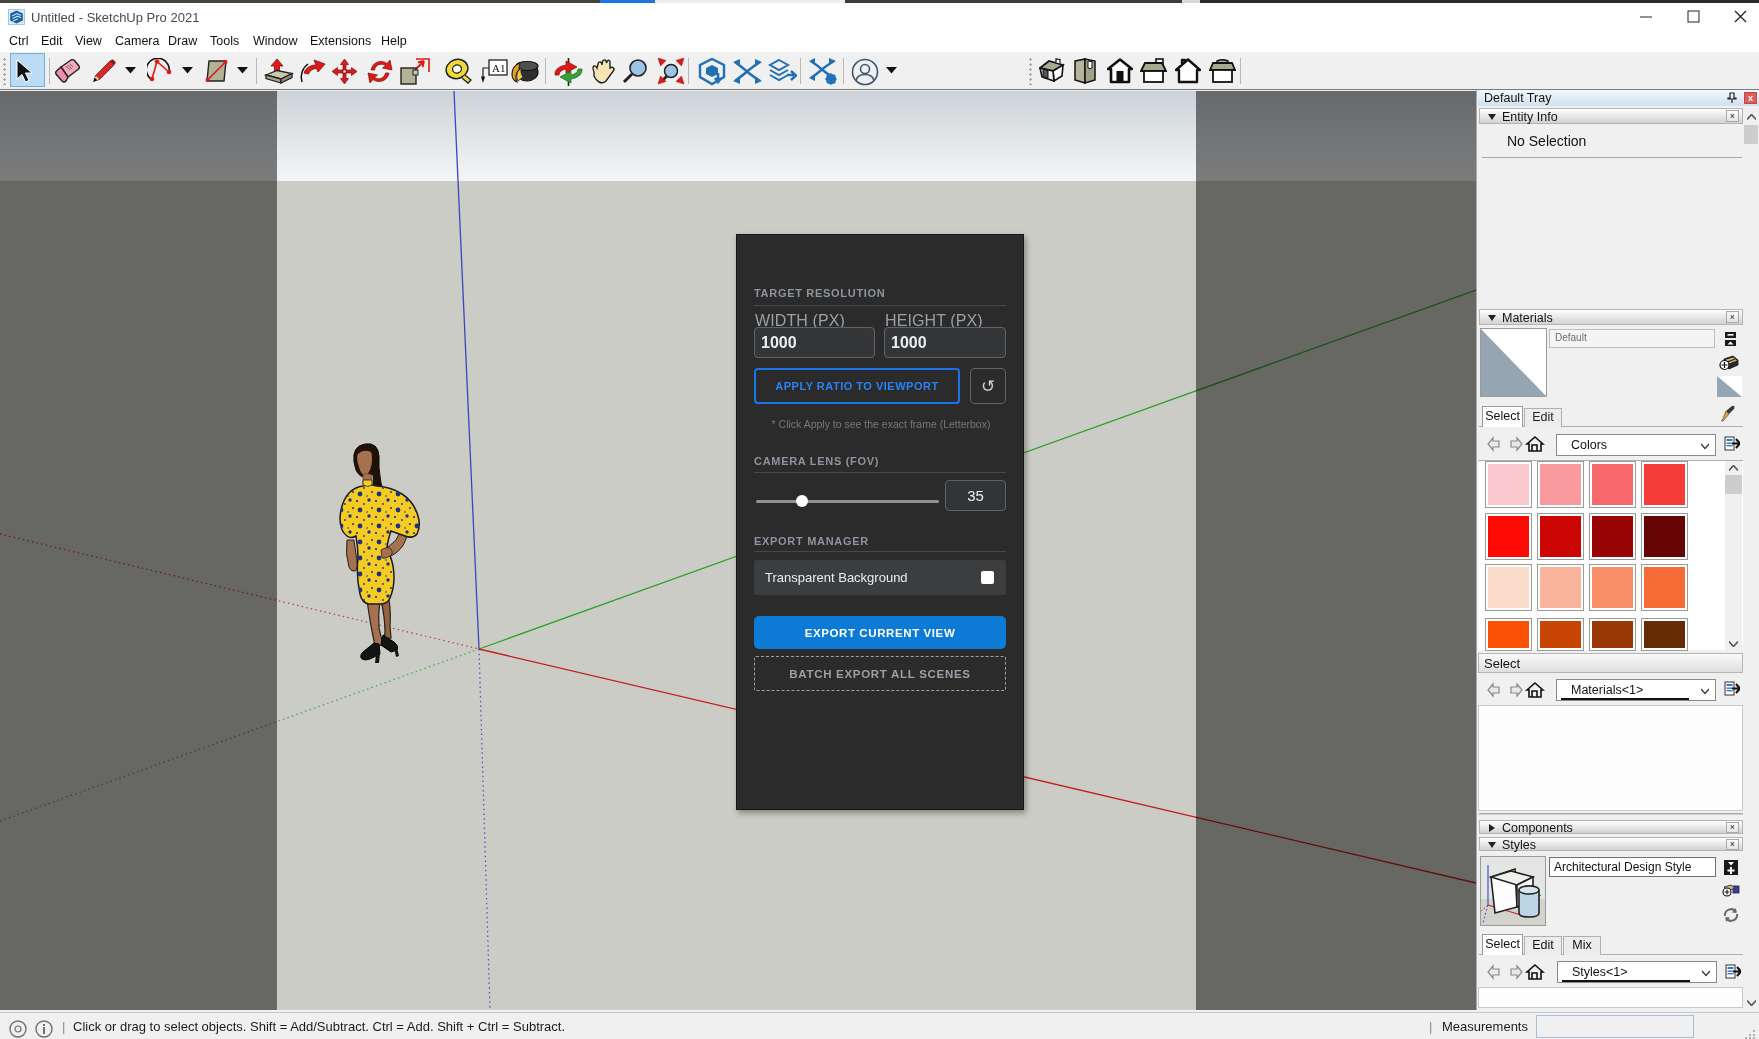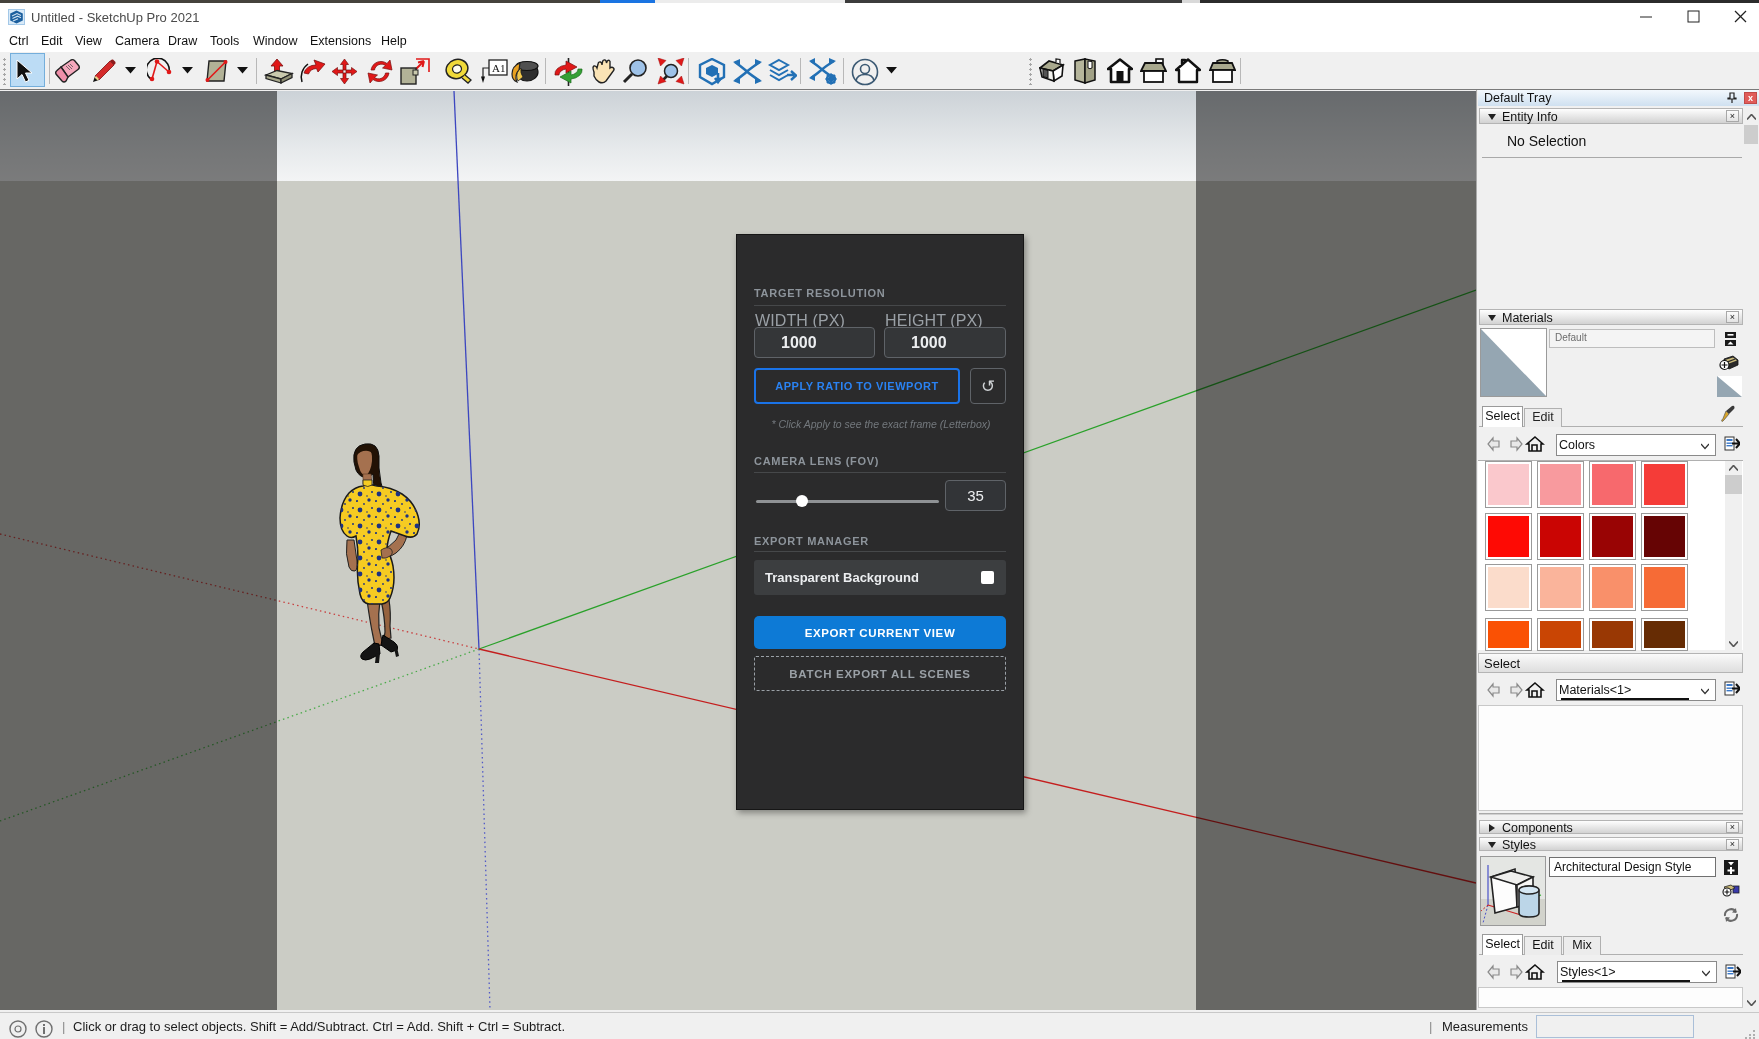--- a/index.html
+++ b/index.html
@@ -31,42 +31,42 @@
 #dimL { left:0; top:0; width:277px; height:919px; background:rgba(0,0,0,0.495); }
 #dimR { left:1196px; top:0; width:280px; height:919px; background:rgba(0,0,0,0.495); }
 
 #dialog { left:736px; top:143px; width:288px; height:576px; background:#2b2b2c; border:1px solid #161616; box-shadow:2px 3px 6px rgba(0,0,0,0.35); font-family:"Liberation Sans", sans-serif; }
 #dlg-title { left:0; top:0; width:286px; height:29px; background:#ffffff; }
 #dlg-logo { left:9px; top:7px; width:17px; height:16px; background:#d9eaf8; border:1px solid #a3c8e8; }
 #dlg-title-text { left:32px; top:8px; font-size:12px; color:#0d0d0d; letter-spacing:0.1px; }
 .dlg-h { position:absolute; left:17px; font-size:11px; font-weight:bold; color:#8d949b; letter-spacing:0.7px; }
 .dlg-rule { position:absolute; left:17px; width:252px; height:1px; background:#46484a; }
 .dlg-lbl { position:absolute; font-size:16px; color:#9aa0a6; letter-spacing:0.1px;text-align:center; }
-.dlg-input { position:absolute; height:31px; background:#343638; border:1px solid #5f6368; border-radius:4px; color:#eceef0; font-size:16px; font-weight:bold; padding-left:26px; display:flex; align-items:center; }
+.dlg-input { position:absolute; height:31px; background:#343638; border:1px solid #5f6368; border-radius:4px; color:#eceef0; font-size:16px; font-weight:bold; padding-left:6px; display:flex; align-items:center; }
 #apply-btn { position:absolute; left:17px; top:133px; width:206px; height:36px; border:2px solid #1a73e8; border-radius:4px; color:#2a82f2; font-size:11px; font-weight:bold; letter-spacing:0.5px; white-space:nowrap; display:flex; align-items:center; justify-content:center; }
 #refresh-btn { position:absolute; left:233px; top:133px; width:36px; height:36px; border:1px solid #5f6368; border-radius:4px; color:#cfd2d5; font-size:17px; display:flex; align-items:center; justify-content:center; }
-#dlg-hint { position:absolute; left:0; top:183px; width:288px; text-align:center; font-size:10.5px; color:#73787d;font-style:italic; }
+#dlg-hint { position:absolute; left:0; top:183px; width:288px; text-align:center; font-size:10.5px; color:#73787d; }
 #slider-track { position:absolute; left:19px; top:265px; width:183px; height:3px; border-radius:2px; background:#8f9295; }
 #slider-thumb { position:absolute; left:59px; top:260px; width:12px; height:12px; border-radius:50%; background:#ffffff; }
 #fov-box { position:absolute; left:208px; top:245px; width:61px; height:31px; background:#323437; border:1px solid #5f6368; border-radius:4px; color:#eceef0; font-size:15px; display:flex; align-items:center; justify-content:center; }
-#trans-row { position:absolute; left:17px; top:325px; width:252px; height:35px; background:#3c3e40; border-radius:3px;font-weight:bold; }
+#trans-row { position:absolute; left:17px; top:325px; width:252px; height:35px; background:#3c3e40; border-radius:3px; }
 #trans-row span { position:absolute; left:11px; top:10px; font-size:13px; color:#eceef0; }
 #trans-chk { position:absolute; left:227px; top:11px; width:13px; height:13px; background:#ffffff; border-radius:2px; }
 #export-btn { position:absolute; left:17px; top:381px; width:252px; height:33px; background:#0d7ad6; border-radius:5px; color:#ffffff; font-size:11.5px; font-weight:bold; letter-spacing:0.6px; white-space:nowrap; display:flex; align-items:center; justify-content:center; }
 #batch-btn { position:absolute; left:17px; top:421px; width:252px; height:35px; border:1px dashed #9aa0a6; border-radius:2px; color:#9aa0a6; font-size:11.5px; font-weight:bold; letter-spacing:0.7px; white-space:nowrap; display:flex; align-items:center; justify-content:center; }
 
 #tray { left:1476px; top:90px; width:283px; height:920px; background:#f0f0f0; border-left:1px solid #aaaaaa; }
 #tray-hdr { left:1px; top:0; width:282px; height:16px; background:linear-gradient(#f3f8fd, #cfe0f0); font-size:12.5px; color:#111; }
 .panel-hdr { position:absolute; left:2px; width:264px; height:16px; background:linear-gradient(#fefefe, #d2d2d2); border:1px solid #b4b4b4; font-size:12.5px; color:#111; }
 .panel-hdr .cap { position:absolute; left:22px; top:1px; }
 .phx { position:absolute; right:3px; top:1px; width:13px; height:12px; background:linear-gradient(#fcfcfc,#e3e3e3); border:1px solid #a8a8a8; font-size:9px; color:#222; text-align:center; line-height:10px; }
 .tri-d { position:absolute; left:8px; top:5px; width:0; height:0; border-left:4px solid transparent; border-right:4px solid transparent; border-top:6px solid #222; }
 .tri-r { position:absolute; left:9px; top:3px; width:0; height:0; border-top:4px solid transparent; border-bottom:4px solid transparent; border-left:6px solid #222; }
 .combo { position:absolute; background:#ffffff; border:1px solid #8a8a8a; font-size:12.5px; color:#111; }
-.combo .cv { position:absolute; left:2px; top:3px; }
+.combo .cv { position:absolute; left:14px; top:3px; }
 .combo .chev { position:absolute; right:6px; top:7px; width:8px; height:8px; }
 .tab { position:absolute; font-size:12.5px; color:#111; text-align:center; }
 
 #statusbar { left:0; top:1012px; width:1759px; height:27px; background:#f0f0f0; border-top:1px solid #c8c8c8; font-size:13px; color:#1c1c1c; }
 </style>
 </head>
 <body>
 <div id="app">
   <div id="topstrip" class="abs">
     <div class="seg" style="left:0;width:600px;background:#45423c;"></div>

